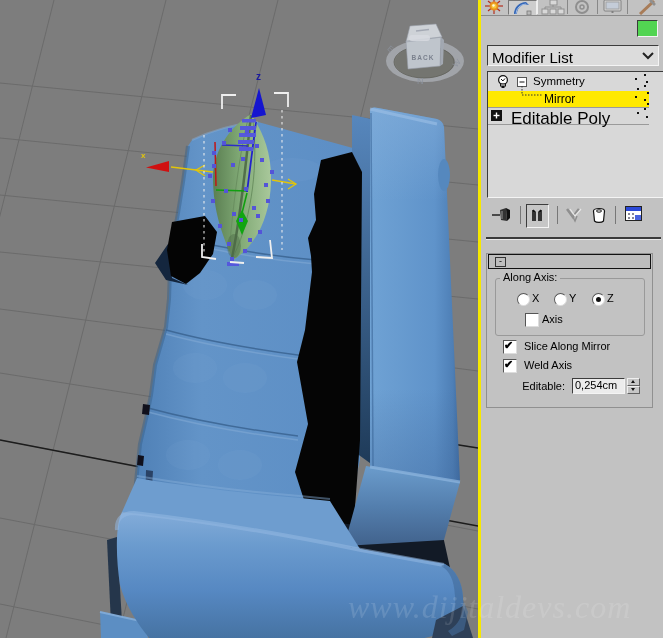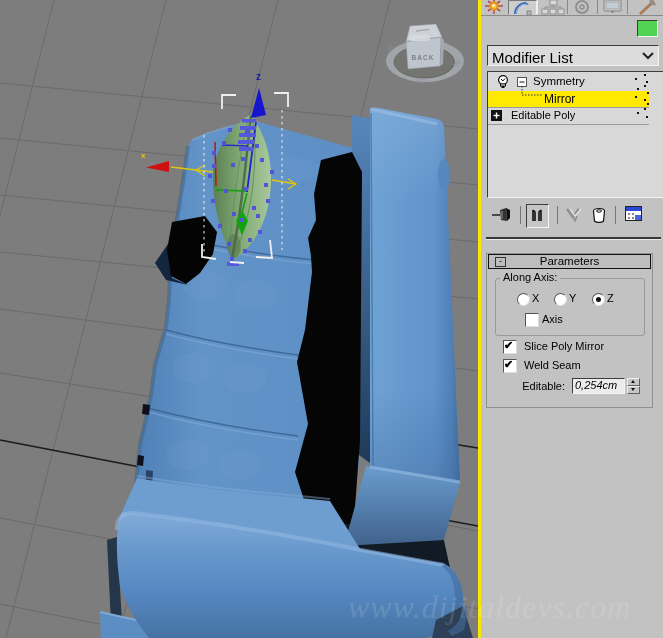--- a/index.html
+++ b/index.html
@@ -305,21 +305,21 @@
       <svg class="abs" style="left:33px;top:14px;" width="26" height="14">
         <line x1="1" y1="0" x2="1" y2="9" stroke="#333" stroke-dasharray="1.5,1.5"></line>
         <line x1="1" y1="9" x2="22" y2="9" stroke="#333" stroke-dasharray="1.5,1.5"></line>
       </svg>
       <div class="lbl" style="position:absolute;left:56px;top:20px;font-size:12px;">Mirror</div>
       <svg class="abs" style="left:3px;top:38px;" width="12" height="12">
           <rect x="0" y="0" width="11" height="11" fill="#111"></rect>
           <line x1="2.5" y1="5.5" x2="8.5" y2="5.5" stroke="#fff" stroke-width="1.4"></line>
           <line x1="5.5" y1="2.5" x2="5.5" y2="8.5" stroke="#fff" stroke-width="1.4"></line>
         </svg>
-      <div class="lbl" style="position:absolute;left:23px;top:37px;font-size:11px;">Editable Poly</div>
+      <div class="lbl" style="position:absolute;left:23px;top:37px;font-size:17px;">Editable Poly</div>
       <svg class="abs" style="left:144px;top:0;" width="17" height="56" fill="#111">
         <rect x="3" y="6" width="2" height="2"></rect>
           <rect x="12" y="2" width="2" height="2"></rect>
           <rect x="14" y="9" width="2" height="2"></rect>
         <rect x="5" y="16" width="2" height="2"></rect>
           <rect x="12" y="13" width="2" height="2"></rect>
           <rect x="15" y="20" width="2" height="2"></rect>
         <rect x="3" y="24" width="2" height="2"></rect>
           <rect x="12" y="27" width="2" height="2"></rect>
           <rect x="15" y="31" width="2" height="2"></rect>
@@ -364,46 +364,45 @@
           <rect x="3" y="11" width="2" height="2"></rect>
           <rect x="7" y="11" width="2" height="2"></rect>
         </g>
     </svg>
 
     <div class="abs" style="left:5px;top:237px;width:175px;height:2px;background:#3a3a3a;border-bottom:1px solid #e8e8e8;"></div>
 
     <div class="abs" style="left:5px;top:253px;width:165px;height:153px;border:1px solid #909090;">
       <div class="abs" style="left:1px;top:0;width:161px;height:13px;background:#bdbdbd;border:1px solid #111;">
         <div class="abs" style="left:6px;top:2px;width:9px;height:8px;border:1px solid #333;font-size:9px;line-height:6px;text-align:center;">-</div>
-        <div class="lbl" style="position:absolute;left:0;top:0;width:100%;text-align:center;font-size:11.5px;">Parameters</div>
       </div>
 
       <div class="abs" style="left:8px;top:24px;width:148px;height:56px;border:1px solid #999;border-radius:3px;"></div>
       <div class="lbl" style="position:absolute;left:13px;top:17px;background:#c2c2c2;padding:0 3px;">Along Axis:</div>
       <div class="abs radio" style="left:30px;top:39px;"></div>
         <div class="lbl" style="position:absolute;left:45px;top:38px;">X</div>
       <div class="abs radio" style="left:67px;top:39px;"></div>
         <div class="lbl" style="position:absolute;left:82px;top:38px;">Y</div>
       <div class="abs radio" style="left:105px;top:39px;">
           <div class="rdot"></div>
         </div>
         <div class="lbl" style="position:absolute;left:120px;top:38px;">Z</div>
       <div class="abs cb" style="left:38px;top:59px;"></div>
         <div class="lbl" style="position:absolute;left:55px;top:59px;">Axis</div>
 
       <div class="abs cb" style="left:16px;top:86px;">
           <div class="chk">✔</div>
         </div>
-      <div class="lbl" style="position:absolute;left:37px;top:86px;">Slice Poly Mirror</div>
+      <div class="lbl" style="position:absolute;left:37px;top:86px;">Slice Along Mirror</div>
       <div class="abs cb" style="left:16px;top:105px;">
           <div class="chk">✔</div>
         </div>
-      <div class="lbl" style="position:absolute;left:37px;top:105px;">Weld Seam</div>
+      <div class="lbl" style="position:absolute;left:37px;top:105px;">Weld Axis</div>
       <div class="lbl" style="position:absolute;left:22px;top:126px;width:56px;text-align:right;">Editable:</div>
-      <div class="abs sunken" style="left:85px;top:124px;width:51px;height:14px;background:#ececec;font-style:italic;">
+      <div class="abs sunken" style="left:85px;top:124px;width:51px;height:14px;background:#ececec;">
         <div class="lbl" style="position:absolute;left:2px;top:0px;">0,254cm</div>
       </div>
       <div class="abs" style="left:140px;top:124px;width:13px;height:16px;">
         <div class="raised" style="position:absolute;left:0;top:0;width:11px;height:6px;background:#c6c6c6;">
             <div style="position:absolute;left:3px;top:1px;width:0;height:0;border-left:2.5px solid transparent;border-right:2.5px solid transparent;border-bottom:3px solid #111;"></div>
           </div>
         <div class="raised" style="position:absolute;left:0;top:8px;width:11px;height:6px;background:#c6c6c6;">
             <div style="position:absolute;left:3px;top:1px;width:0;height:0;border-left:2.5px solid transparent;border-right:2.5px solid transparent;border-top:3px solid #111;"></div>
           </div>
       </div>

